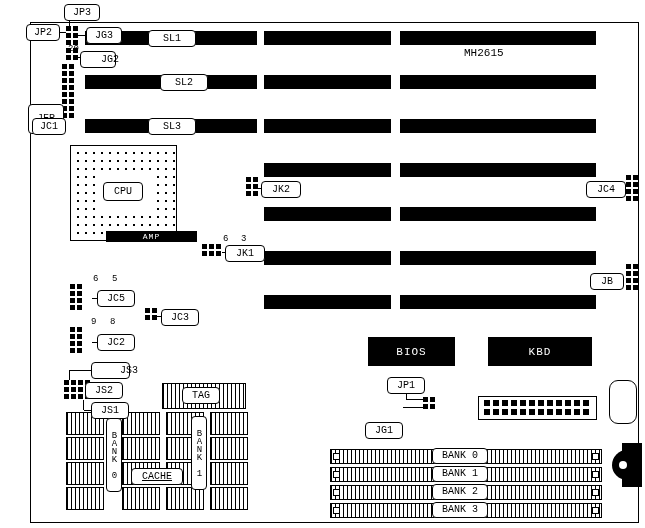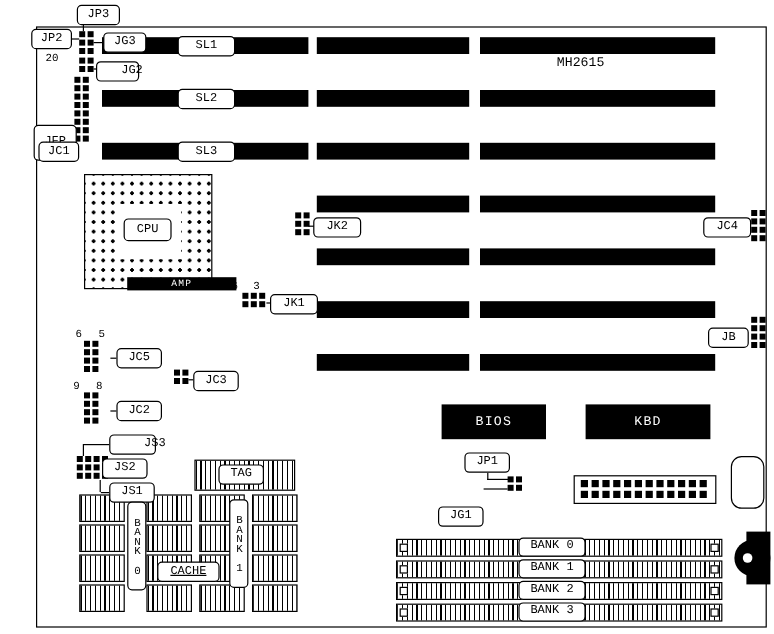--- a/index.html
+++ b/index.html
@@ -9,21 +9,21 @@
   .board { border:1px solid #000; z-index:0; }
   .slot { position:absolute; background:#000; z-index:1; }
   .lbl { position:absolute; background:#fff; border:1px solid #000; border-radius:4px;
          font-size:10px; line-height:1; display:flex; align-items:center; justify-content:center;
          z-index:6; white-space:nowrap; }
   .blk { position:absolute; background:#000; color:#fff; font-size:11px; letter-spacing:1px;
          display:flex; align-items:center; justify-content:center; z-index:2; }
   .vlbl { position:absolute; background:#fff; border:1px solid #000; border-radius:4px;
           font-size:9px; z-index:7; display:flex; align-items:center; justify-content:center;
           writing-mode:vertical-lr; text-orientation:upright; letter-spacing:-2px; line-height:1; }
-  .txt { position:absolute; font-size:9px; z-index:3; line-height:1; }
+  .txt { position:absolute; font-size:9px; z-index:3; line-height:1;margin-left:30px; }
   .title-txt { position:absolute; font-size:11px; z-index:3; line-height:1; }
   .line { position:absolute; background:#000; z-index:4; }
   .pins { position:absolute; display:grid; gap:2px; z-index:2; }
   .pins div { background:#000; }
   .hatch { position:absolute; border:1px solid #000; z-index:1;
            background-image:repeating-linear-gradient(90deg,#000 0 1px,#fff 1px 4px); }
   .cpu-socket { position:absolute; left:70px; top:145px; width:107px; height:96px;
            border:1px solid #000; z-index:2;
            background-image:radial-gradient(circle,#000 1.3px,transparent 1.4px);
            background-size:8px 8px; background-position:3px 3px; }
@@ -291,21 +291,21 @@
   <div class="hole"></div>
 </div>
 
 <div class="lbl" style="left:52px;top:4px;width:36px;height:17px;margin-left:12px;">JP3</div>
 <div class="lbl" style="left:26px;top:24px;width:34px;height:17px;">JP2</div>
 <div class="lbl" style="left:86px;top:27px;width:36px;height:17px;">JG3</div>
 <div class="lbl" style="left:80px;top:51px;width:36px;height:17px;padding-left:24px;">JG2</div>
 <div class="lbl" style="left:28px;top:104px;width:36px;height:30px;">JFP</div>
 <div class="lbl" style="left:32px;top:118px;width:34px;height:17px;">JC1</div>
 <div class="lbl" style="left:148px;top:30px;width:48px;height:17px;">SL1</div>
-<div class="lbl" style="left:148px;top:74px;width:48px;height:17px;">SL2</div>
+<div class="lbl" style="left:160px;top:74px;width:48px;height:17px;">SL2</div>
 <div class="lbl" style="left:148px;top:118px;width:48px;height:17px;">SL3</div>
 <div class="lbl" style="left:261px;top:181px;width:40px;height:17px;">JK2</div>
 <div class="lbl" style="left:586px;top:181px;width:40px;height:17px;">JC4</div>
 <div class="lbl" style="left:225px;top:245px;width:40px;height:17px;">JK1</div>
 <div class="lbl" style="left:590px;top:273px;width:34px;height:17px;">JB</div>
 <div class="lbl" style="left:97px;top:290px;width:38px;height:17px;">JC5</div>
 <div class="lbl" style="left:161px;top:309px;width:38px;height:17px;">JC3</div>
 <div class="lbl" style="left:97px;top:334px;width:38px;height:17px;">JC2</div>
 <div class="lbl" style="left:91px;top:362px;width:38px;height:17px;padding-left:37px;">JS3</div>
 <div class="lbl" style="left:85px;top:382px;width:38px;height:17px;">JS2</div>

